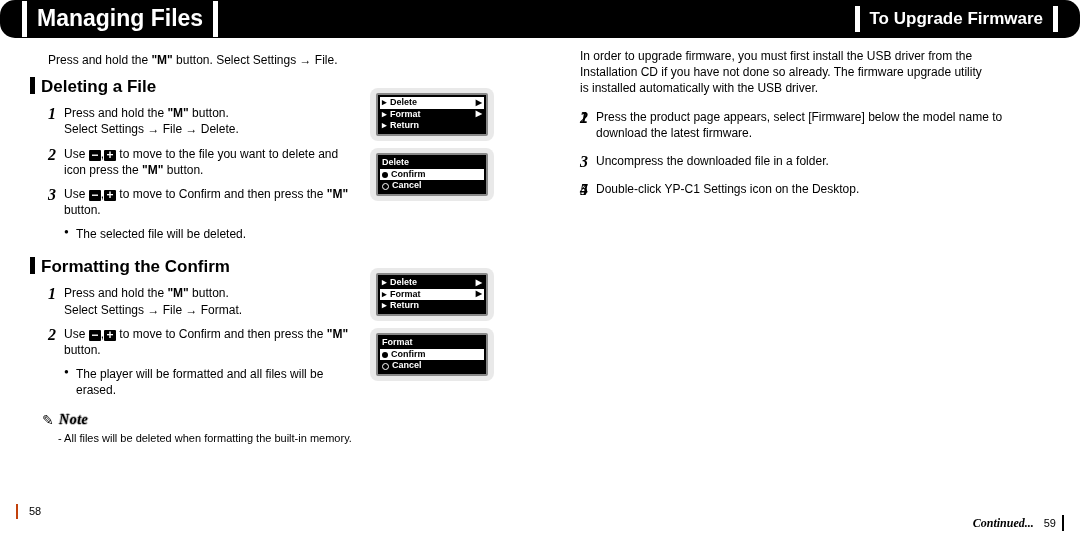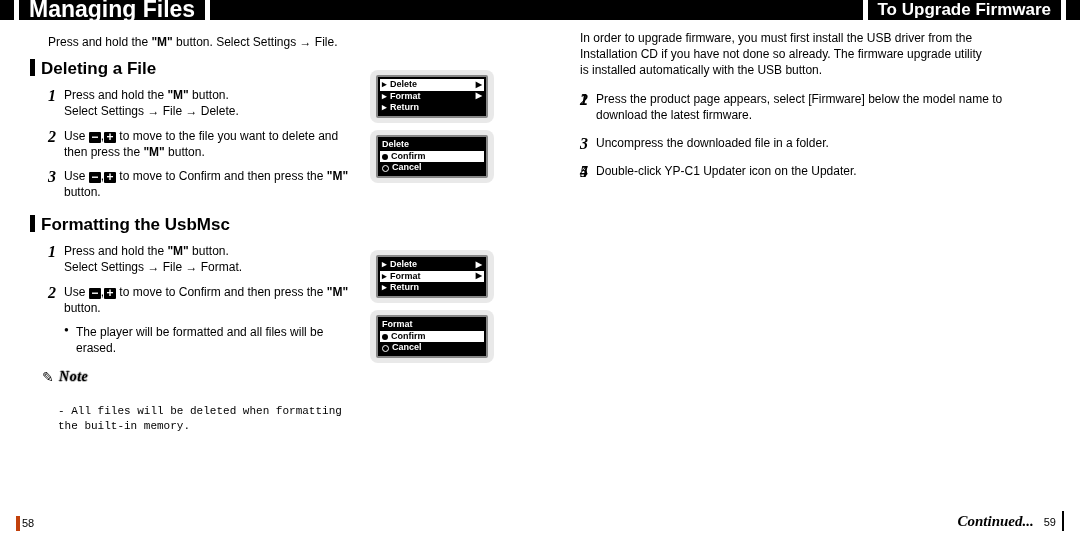--- a/index.html
+++ b/index.html
@@ -8,25 +8,26 @@
     height: 539px;
     font-family: Arial, Helvetica, sans-serif;
     color: #000;
     background: #fff;
     font-size: 12px;
     line-height: 1.35;
     position: relative;
   }
   .header {
     background: #000;
-    height: 20px;
+    height: 38px;
     display: flex;
     justify-content: space-between;
     align-items: center;
-    padding: 0 14px;
+    padding: 0 22px;
+    border-radius: 15px;
   }
   .title-left {
     color: #fff;
     font-size: 23px;
     font-weight: bold;
     border-left: 5px solid #fff;
     border-right: 5px solid #fff;
     padding: 2px 10px;
   }
   .title-right {
@@ -80,24 +81,24 @@
   .note-pencil { font-size: 14px; vertical-align: -1px; margin-right: 2px;}
   .note-label {
     font-family: "Times New Roman", serif;
     font-style: italic;
     font-weight: bold;
     font-size: 14px;
     color: #000;
     text-shadow: 1px 0 #bbb, -1px 0 #bbb, 0 1px #bbb, 0 -1px #bbb;
     letter-spacing: 0.5px;
   }
-  .note-body { font-size: 11px; margin-left: 16px; margin-top: 17px; font-family: Liberation Mono, monospace;}
-  .pagenum-left { position: absolute; left: 16px; bottom: 8px; font-size: 11px; border-left: 4px solid #c2410c; padding-left: 2px;}
+  .note-body { font-size: 11px; margin-left: 16px; margin-top: 2px;}
+  .pagenum-left { position: absolute; left: 16px; bottom: 20px; font-size: 11px; border-left: 2px solid #c2410c; padding-left: 11px;}
   .pagenum-right { position: absolute; right: 16px; bottom: 8px; font-size: 11px; border-right: 2px solid #000; padding-right: 6px;}
-  .continued { font-style: italic; font-weight: bold; font-family: "Times New Roman", serif; margin-right: 10px; font-size: 15px;}
+  .continued { font-style: italic; font-weight: bold; font-family: "Times New Roman", serif; margin-right: 10px; font-size: 12px;}
   .screens { position: absolute; }
   .screen-a { left: 370px; top: 40px; }
   .screen-b { left: 370px; top: 100px; }
   .screen-c { left: 370px; top: 220px; }
   .screen-d { left: 370px; top: 280px; }
   .screen-outer {
     background: #e9e9e9;
     border-radius: 8px;
     padding: 5px 6px;
     width: 124px;
@@ -149,29 +150,30 @@
     <div class="section-head"><span class="bar"></span><span>Deleting a File</span></div>
 
     <div class="step">
       <span class="stepnum">1</span>
       <span>Press and hold the </span><b>"M"</b><span> button.</span><br>
       <span>Select Settings → File → Delete.</span>
     </div>
 
     <div class="step">
       <span class="stepnum">2</span>
-      <span>Use </span><span class="minussym">−</span><span>,</span><span class="plussym">+</span><span> to move to the file you want to delete and then press the </span><b>"M"</b><span> button.</span>
+      <span>Use </span><span class="minussym">−</span><span>,</span><span class="plussym">+</span><span> to move to the file you want to delete and icon press the </span><b>"M"</b><span> button.</span>
     </div>
 
     <div class="step">
       <span class="stepnum">3</span>
       <span>Use </span><span class="minussym">−</span><span>,</span><span class="plussym">+</span><span> to move to Confirm and then press the </span><b>"M"</b><span> button.</span>
     </div>
-
-    <div class="section-head" style="margin-top:14px"><span class="bar"></span><span>Formatting the UsbMsc</span></div>
+    <div class="bullet">The selected file will be deleted.</div>
+
+    <div class="section-head" style="margin-top:14px"><span class="bar"></span><span>Formatting the Confirm</span></div>
 
     <div class="step">
       <span class="stepnum">1</span>
       <span>Press and hold the </span><b>"M"</b><span> button.</span><br>
       <span>Select Settings → File → Format.</span>
     </div>
 
     <div class="step">
       <span class="stepnum">2</span>
       <span>Use </span><span class="minussym">−</span><span>,</span><span class="plussym">+</span><span> to move to Confirm and then press the </span><b>"M"</b><span> button.</span>
@@ -258,29 +260,29 @@
             </div>
       </div>
         </div>
     </div>
   </div>
 
   <div class="col col-right">
     <div>
       <div>In order to upgrade firmware, you must first install the USB driver from the</div>
       <div>Installation CD if you have not done so already. The firmware upgrade utility</div>
-      <div>is installed automatically with the USB button.</div>
+      <div>is installed automatically with the USB driver.</div>
     </div>
     <div class="right-steps">
       <div class="step"><span class="stepnum">1</span></div>
       <div class="step"><span class="stepnum">2</span><span>Press the product page appears, select [Firmware] below the model name to download the latest firmware.</span></div>
       <div class="step"><span class="stepnum">3</span><span>Uncompress the downloaded file in a folder.</span></div>
       <div class="step"><span class="stepnum">4</span>
       </div>
-      <div class="step"><span class="stepnum">5</span><span>Double-click YP-C1 Updater icon on the Updater.</span></div>
+      <div class="step"><span class="stepnum">5</span><span>Double-click YP-C1 Settings icon on the Desktop.</span></div>
     </div>
   </div>
 </div>
 
 <div class="pagenum-left">58</div>
 <div class="pagenum-right">
   <span class="continued">Continued...</span><span>59</span>
 </div>
 
 </body></html>

